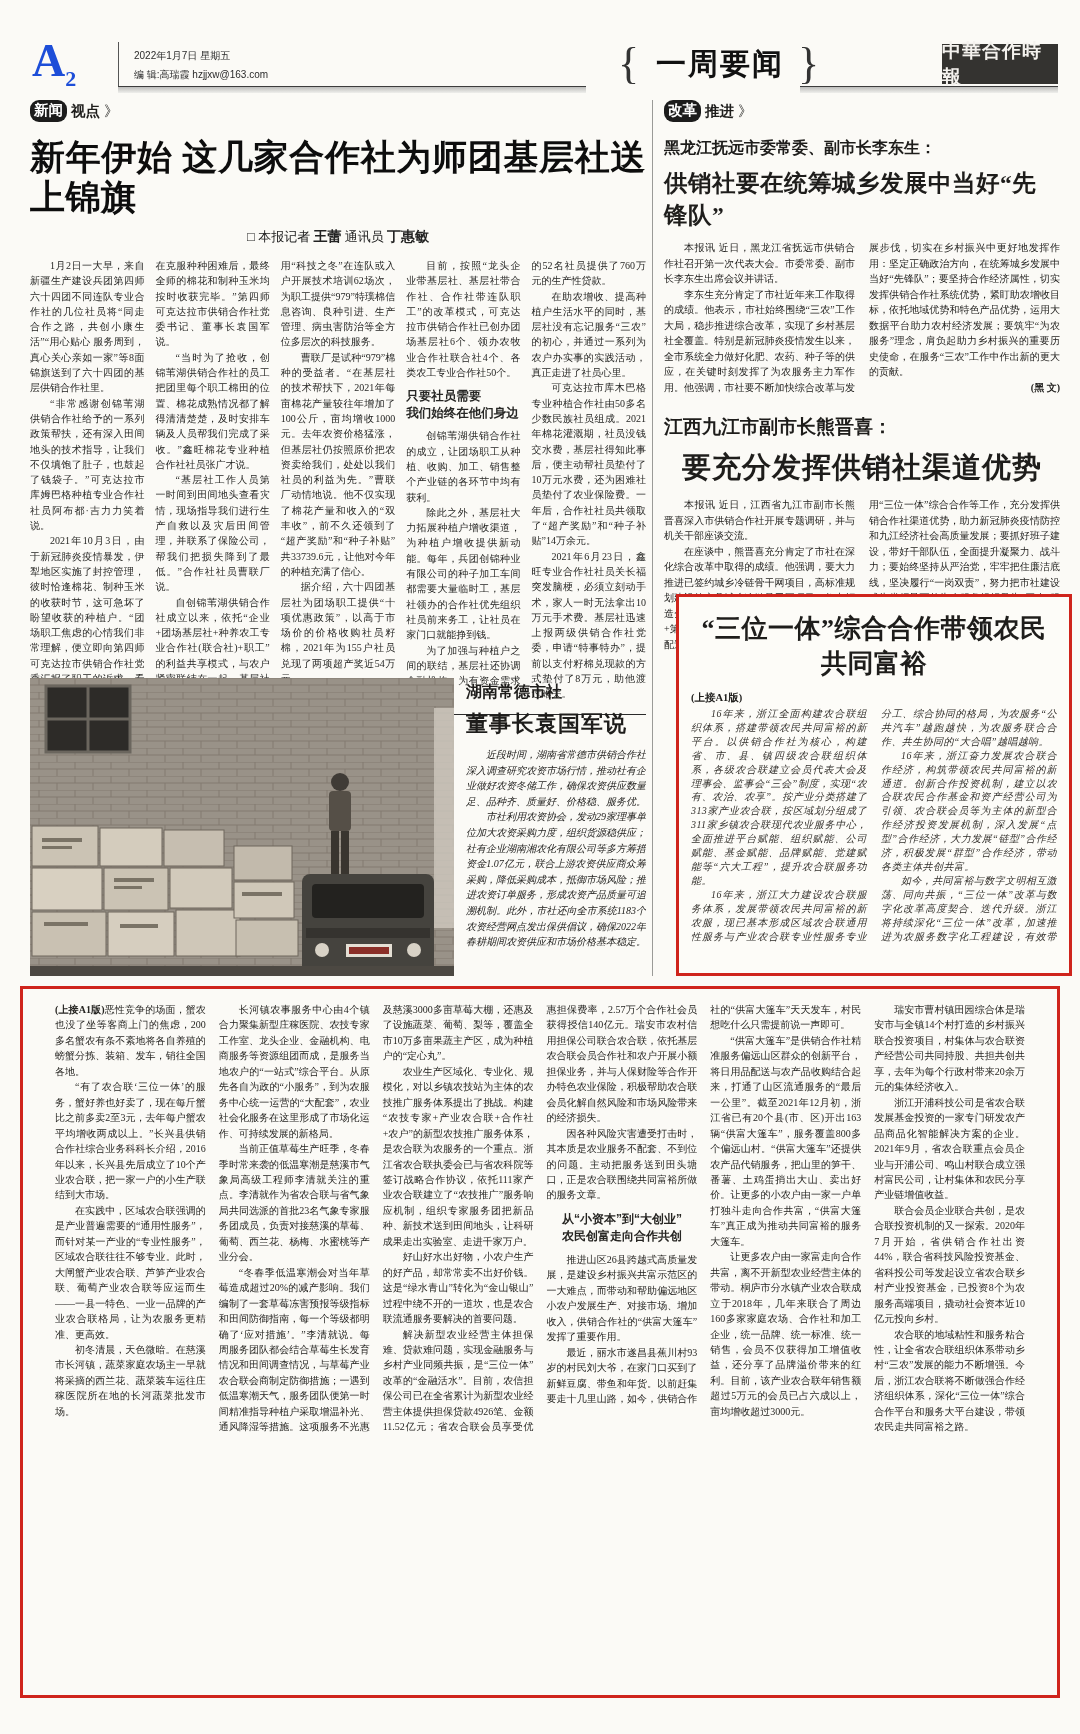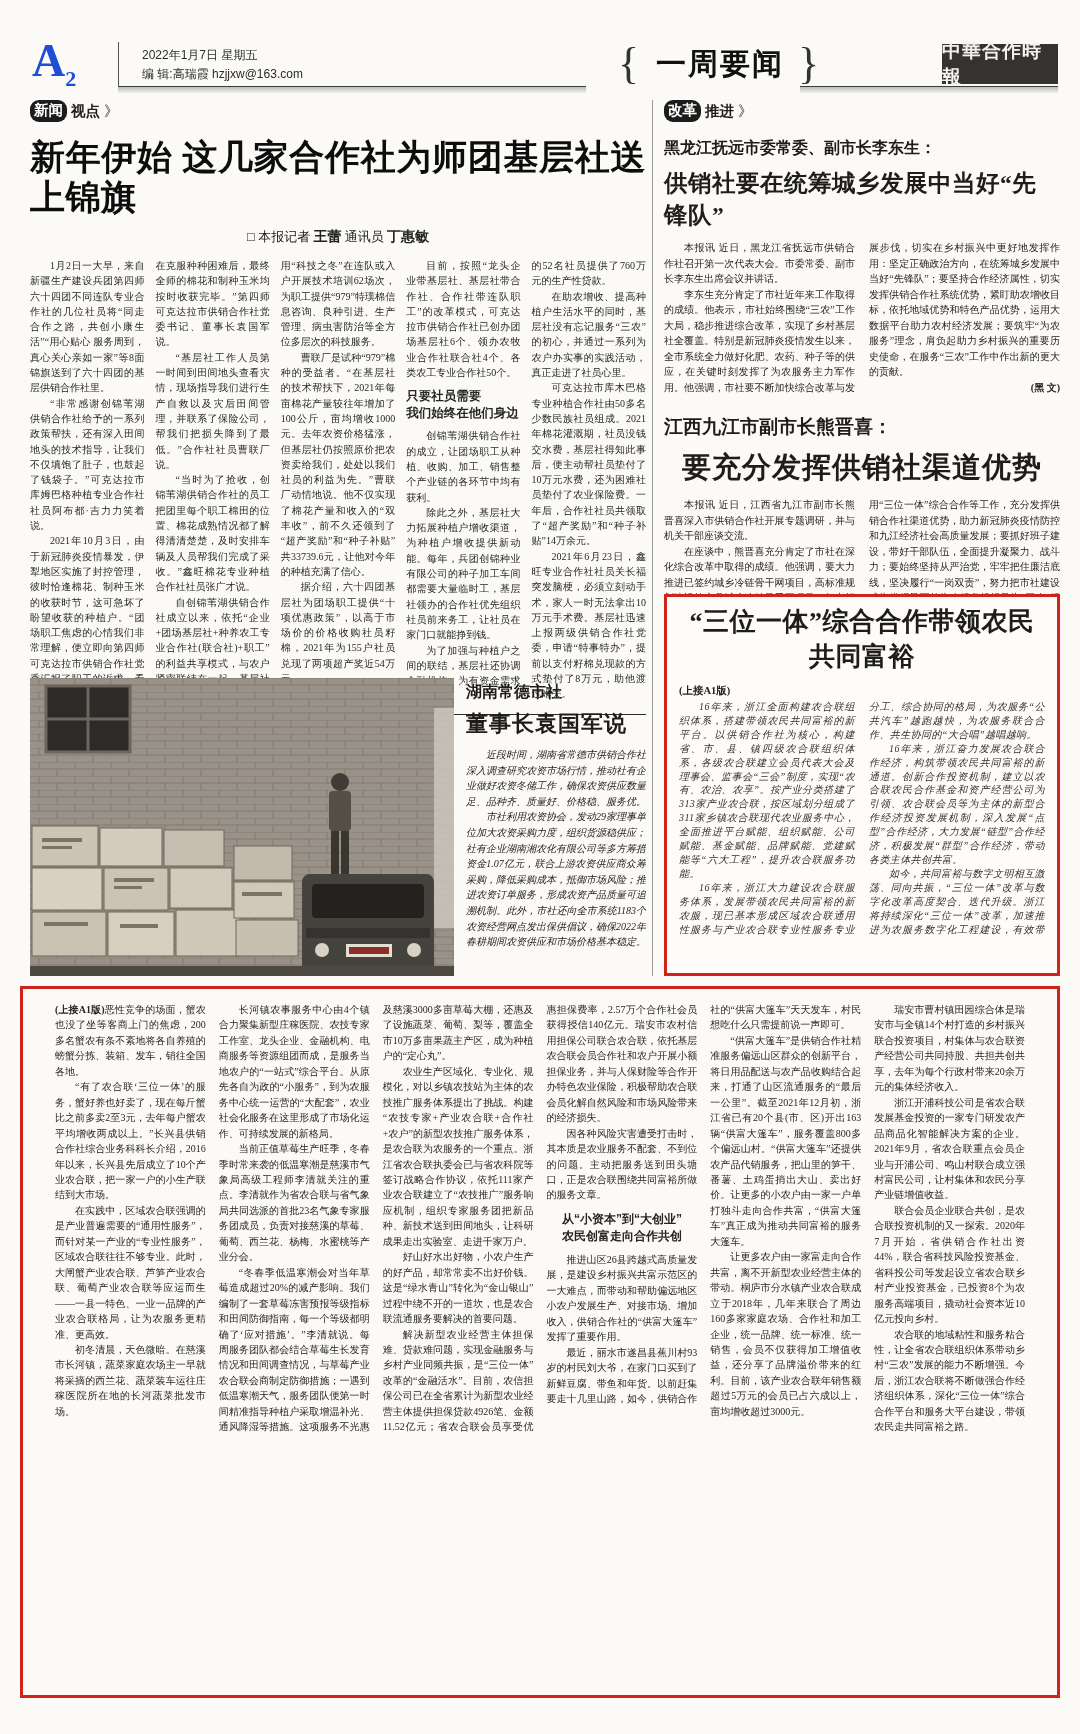--- a/index.html
+++ b/index.html
@@ -8,21 +8,21 @@
     position: relative; width: 1080px; height: 1734px; margin: 0 auto;
     background: #fbfaf6; color: #1e1d1b;
     font-family: "Liberation Serif", "DejaVu Serif", serif;
     overflow: hidden;
   }
   
   .masthead { position:absolute; top:36px; left:30px; right:22px; height:60px; }
   .pagenum { position:absolute; left:2px; top:2px; font-weight:900; color:#1d4ed8; font-size:46px; line-height:46px; font-family:"Liberation Serif",serif; }
   .pagenum sub { font-size:22px; font-weight:900; }
   .mast-div { position:absolute; left:88px; top:6px; width:1px; height:50px; background:#555; }
-  .pubinfo { position:absolute; left:112px; top:10px; font-size:12px; color:#2b2b2b; line-height:19px; font-family:"Liberation Sans",sans-serif; }
+  .pubinfo { position:absolute; left:104px; top:10px; font-size:10px; color:#2b2b2b; line-height:19px; font-family:"Liberation Sans",sans-serif; }
   .sec-title { position:absolute; left:615px; top:8px; width:150px; text-align:center; font-size:30px; font-weight:900; letter-spacing:2px; color:#111; }
   .brace { position:absolute; top:2px; font-size:44px; font-weight:400; color:#333; font-family:"Liberation Serif",serif; }
   .brace.l { left:588px; } .brace.r { left:768px; }
   .brand { position:absolute; right:0; top:8px; width:116px; height:40px; background:#343330; color:#f4f2ee;
            display:flex; align-items:center; justify-content:center; font-size:19px; font-weight:900; letter-spacing:1px; }
   .bar { position:absolute; height:7px; background:linear-gradient(#bdbdbb,#efefec); border-top:1px solid #3c3c3c; top:86px; }
   .bar.left { left:118px; width:468px; }
   .bar.right { left:800px; width:258px; }
   
   .left-zone { position:absolute; left:30px; top:100px; width:616px; height:876px; }
@@ -54,22 +54,22 @@
   
   .eyebrow1 { margin-top:16px; font-size:16px; font-weight:700; font-family:"Liberation Sans",sans-serif; }
   .rh1 { margin-top:8px; font-size:23.5px; font-weight:900; letter-spacing:0.5px; }
   .rbody { margin-top:9px; column-count:2; column-gap:14px; font-size:10px; line-height:15.5px; overflow:hidden; }
   .a1body { height:160px; }
   .a2body { height:158px; }
   .sign { text-indent:0; text-align:right; font-weight:700; }
   .eyebrow2 { margin-top:14px; font-size:19px; font-weight:700; font-family:"Liberation Sans",sans-serif; }
   .rh2 { margin-top:8px; font-size:29px; font-weight:900; text-align:center; letter-spacing:1px; }
   
-  .redbox { position:absolute; left:0; top:494px; width:100%; height:382px; border:3.5px solid #cf241c;
-            background:#fdfcf8; padding:3px 12px; }
+  .redbox { position:absolute; left:12px; top:494px; width:100%; height:382px; border:3.5px solid #cf241c;
+            background:#fdfcf8; padding:10px 12px; }
   .redbox h2 { font-size:26px; font-weight:900; text-align:center; letter-spacing:0.5px; margin-top:4px; }
   .jump { font-weight:900; text-indent:0; font-size:10.5px; margin-top:10px; }
   .redcols { margin-top:2px; height:248px; overflow:hidden; column-count:2; column-gap:14px;
              font-size:10px; line-height:13.9px; font-style:italic; letter-spacing:0.4px; color:#33302c; }
   
   .bottom-box { position:absolute; left:20px; top:986px; width:1040px; height:712px; border:3px solid #cf241c;
                 padding:13px 32px; background:#fbfaf6; }
   .bcols { column-count:6; column-gap:13px; height:682px; overflow:hidden;
            font-size:10px; line-height:15.45px; color:#262522; }
   .lead { text-indent:0; }
@@ -108,22 +108,22 @@
       <span>□ 本报记者</span>
       <b>王蕾</b>
       <span>通讯员</span>
       <b>丁惠敏</b>
     </div>
     <div class="cols5">
       <div>
           <p>1月2日一大早，来自新疆生产建设兵团第四师六十四团不同连队专业合作社的几位社员将“同走合作之路，共创小康生活”“用心贴心 服务周到，真心关心亲如一家”等8面锦旗送到了六十四团的基层供销合作社里。</p>
           <p>“非常感谢创锦苇湖供销合作社给予的一系列政策帮扶，还有深入田间地头的技术指导，让我们不仅填饱了肚子，也鼓起了钱袋子。”可克达拉市库姆巴格种植专业合作社社员阿布都·吉力力笑着说。</p>
           <p>2021年10月3日，由于新冠肺炎疫情暴发，伊犁地区实施了封控管理，彼时恰逢棉花、制种玉米的收获时节，这可急坏了盼望收获的种植户。“团场职工焦虑的心情我们非常理解，便立即向第四师可克达拉市供销合作社党委汇报了职工的诉求，看能否制定安全秋收措施。在克服种种困难后，最终全师的棉花和制种玉米均按时收获完毕。”第四师可克达拉市供销合作社党委书记、董事长袁国军说。</p>
+          <p>“当时为了抢收，创锦苇湖供销合作社的员工把团里每个职工棉田的位置、棉花成熟情况都了解得清清楚楚，及时安排车辆及人员帮我们完成了采收。”鑫旺棉花专业种植合作社社员张广才说。</p>
           <p>“基层社工作人员第一时间到田间地头查看灾情，现场指导我们进行生产自救以及灾后田间管理，并联系了保险公司，帮我们把损失降到了最低。”合作社社员曹联厂说。</p>
-          <p>“当时为了抢收，创锦苇湖供销合作社的员工把团里每个职工棉田的位置、棉花成熟情况都了解得清清楚楚，及时安排车辆及人员帮我们完成了采收。”鑫旺棉花专业种植合作社社员张广才说。</p>
           <p>自创锦苇湖供销合作社成立以来，依托“企业+团场基层社+种养农工专业合作社(联合社)+职工”的利益共享模式，与农户紧密联结在一起。基层社聘请石河子农业专家，利用“科技之冬”在连队或入户开展技术培训62场次，为职工提供“979”特璞棉信息咨询、良种引进、生产管理、病虫害防治等全方位多层次的科技服务。</p>
           <p>曹联厂是试种“979”棉种的受益者。“在基层社的技术帮扶下，2021年每亩棉花产量较往年增加了100公斤，亩均增收1000元。去年农资价格猛涨，但基层社仍按照原价把农资卖给我们，处处以我们社员的利益为先。”曹联厂动情地说。他不仅实现了棉花产量和收入的“双丰收”，前不久还领到了“超产奖励”和“种子补贴”共33739.6元，让他对今年的种植充满了信心。</p>
           <p>据介绍，六十四团基层社为团场职工提供“十项优惠政策”，以高于市场价的价格收购社员籽棉，2021年为155户社员兑现了两项超产奖近54万元。</p>
           <p>目前，按照“龙头企业带基层社、基层社带合作社、合作社带连队职工”的改革模式，可克达拉市供销合作社已创办团场基层社6个、领办农牧业合作社联合社4个、各类农工专业合作社50个。</p>
         </div>
       <h3 class="subhead">
         <span>只要社员需要</span><br>
         <span>我们始终在他们身边</span>
       </h3>
       <div>

